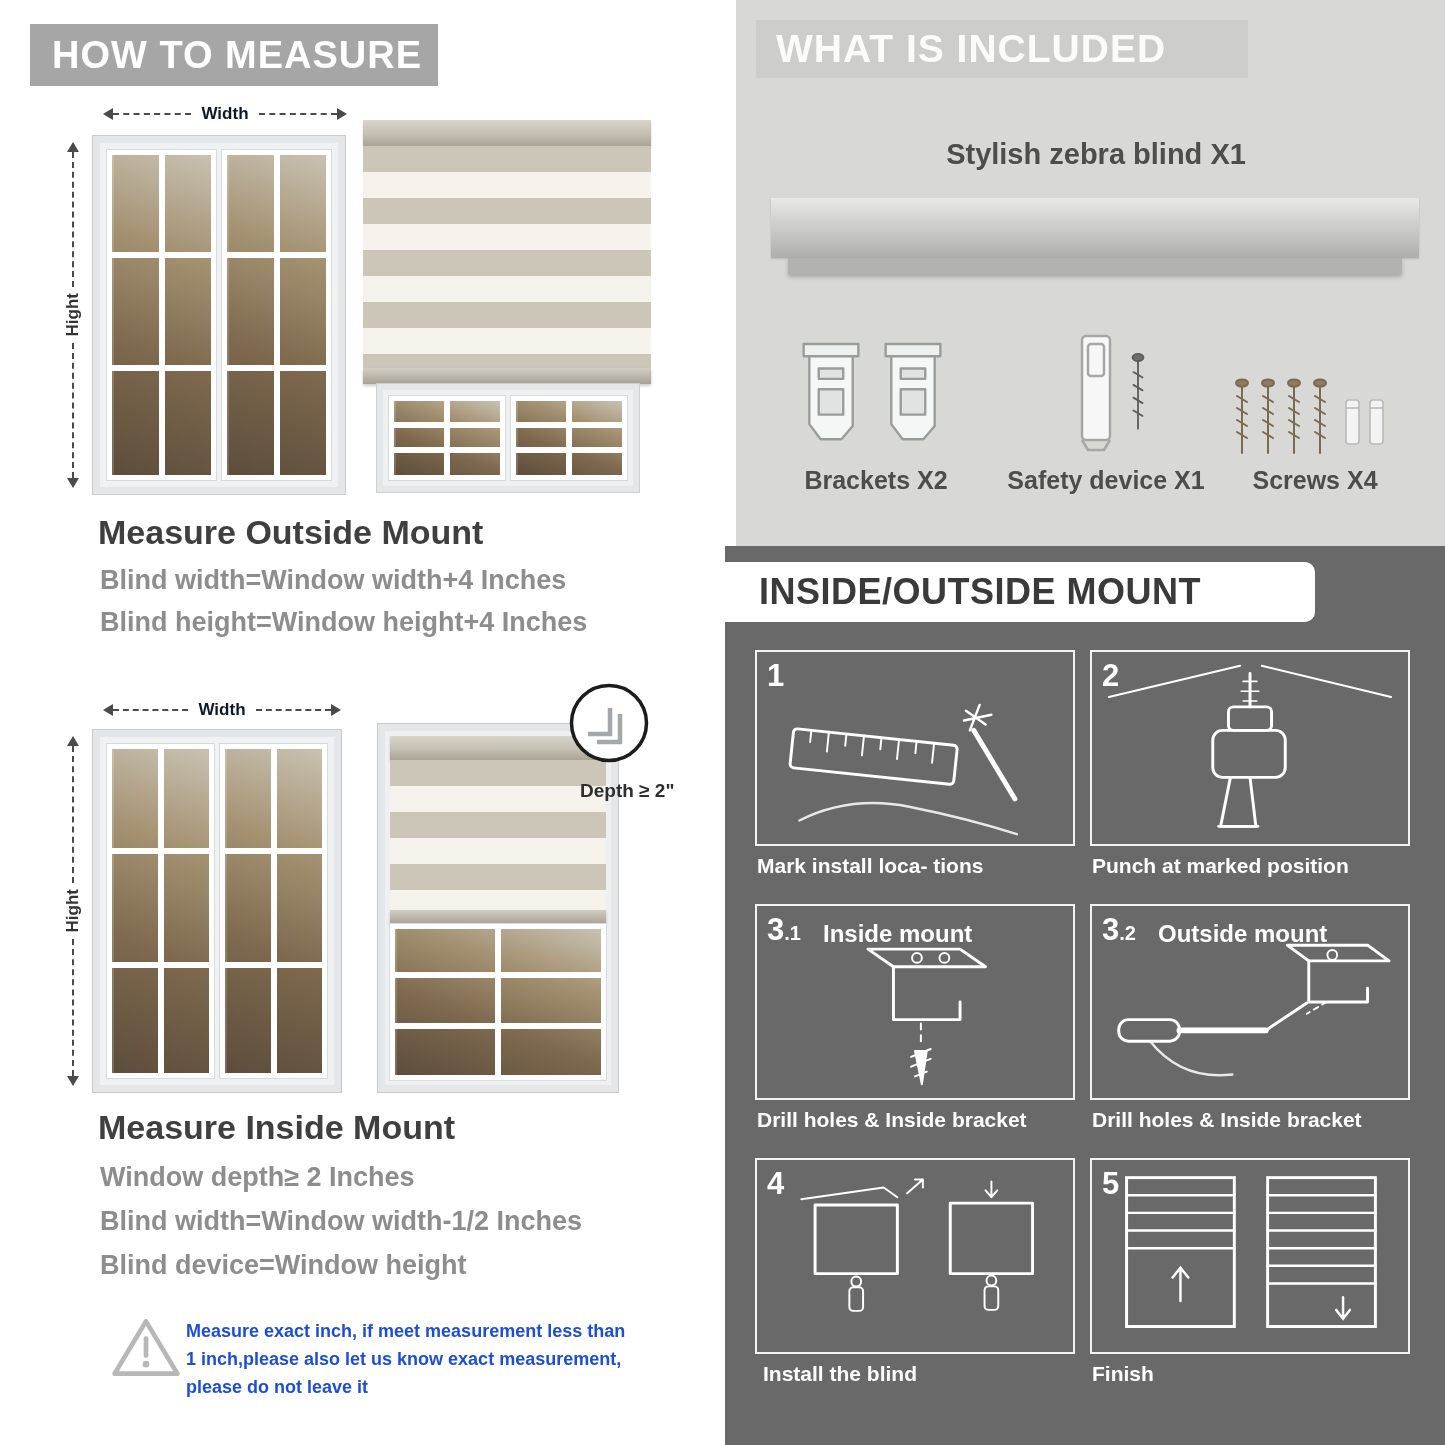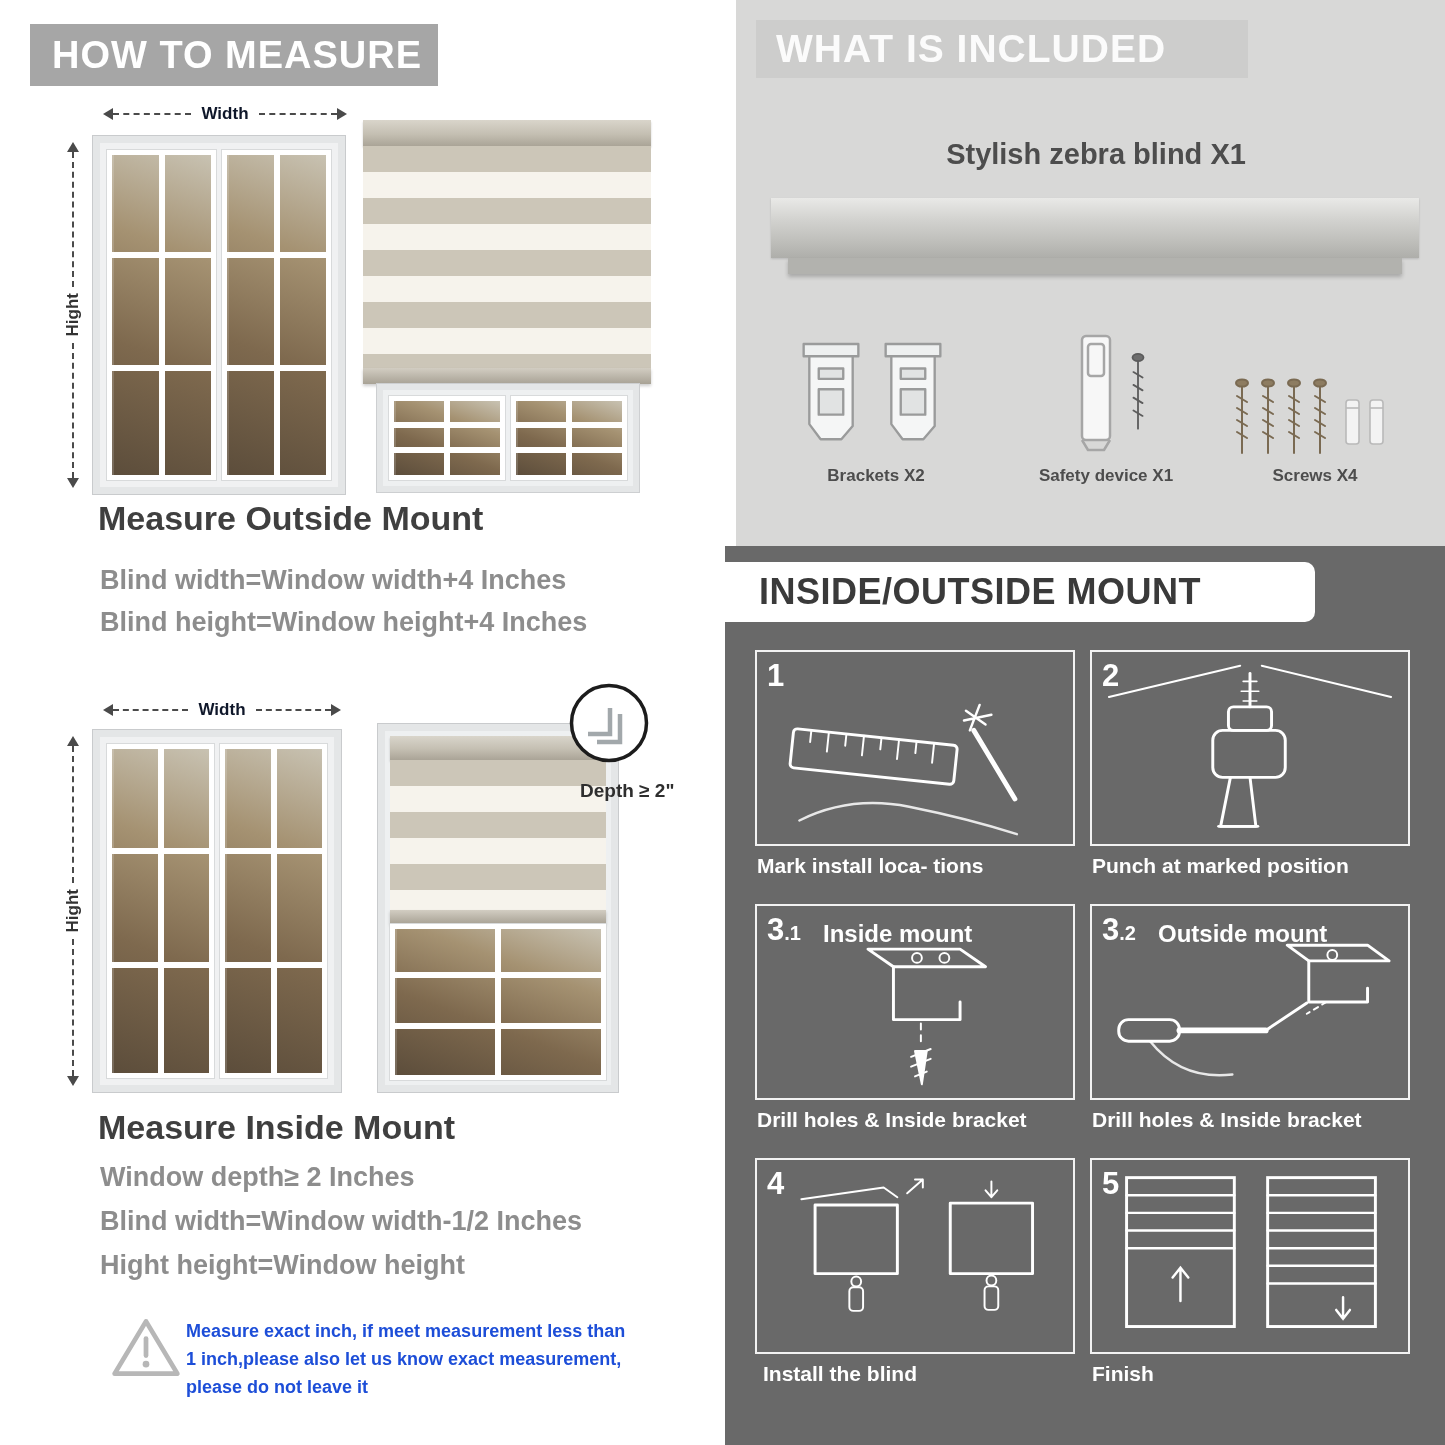--- a/index.html
+++ b/index.html
@@ -55,21 +55,21 @@
   .sec-included{position:absolute;left:736px;top:0;width:720px;height:546px;background:#d8d8d7}
   .banner-included{position:absolute;left:20px;top:20px;width:492px;height:58px;background:#cdcdcc;
     color:#fbfbfb;font-size:39px;font-weight:700;line-height:58px;padding-left:20px;letter-spacing:1px}
   .product-title{position:absolute;left:0;top:138px;width:100%;text-align:center;
     font-size:29px;font-weight:700;color:#4d4d4d}
   .cassette-bar{position:absolute;left:35px;top:198px;width:648px;height:60px;
     background:linear-gradient(180deg,#e9e9e7 0%,#d3d3d0 35%,#bdbdb9 75%,#aeaeaa 100%);
     box-shadow:0 1px 2px rgba(0,0,0,.15)}
   .cassette-lip{position:absolute;left:52px;top:258px;width:614px;height:16px;background:#b2b2ae;
     box-shadow:0 3px 4px rgba(0,0,0,.22)}
-  .inc-label{position:absolute;font-size:17px;font-weight:700;color:#4d4d4d;text-align:center}
+  .inc-label{position:absolute;font-size:25px;font-weight:700;color:#4d4d4d;text-align:center}
 
   
   .sec-mount{position:absolute;left:725px;top:546px;width:868px;height:899px;background:#696969}
   .banner-mount{position:absolute;left:0;top:16px;width:590px;height:60px;background:#fff;
     border-radius:0 10px 10px 0;color:#3a3a3a;font-size:36px;font-weight:800;line-height:60px;
     padding-left:34px;letter-spacing:.5px}
   .panel{position:absolute;width:320px;height:196px;border:2px solid #f2f2f2}
   .pnum{position:absolute;top:6px;left:10px;color:#fff;font-weight:700;font-size:31px}
   .pnum .sub{font-size:20px}
   .ptitle{position:absolute;top:14px;left:66px;color:#fff;font-weight:700;font-size:24px}
@@ -105,21 +105,21 @@
 <div class="abs" style="left:363px;top:120px;width:288px">
   <div class="cassette" style="height:26px"></div>
   <div class="stripes" style="height:222px"></div>
   <div class="rail" style="height:16px"></div>
 </div>
 <div class="partial-window" style="left:377px;top:384px;width:262px;height:108px">
   <div class="door"></div>
   <div class="door"></div>
 </div>
 
-<div class="h1" style="left:98px;top:499px">Measure Outside Mount</div>
+<div class="h1" style="left:98px;top:513px">Measure Outside Mount</div>
 <div class="grayline" style="left:100px;top:565px">Blind width=Window width+4 Inches</div>
 <div class="grayline" style="left:100px;top:607px">Blind height=Window height+4 Inches</div>
 
 <div class="h-arrow" style="left:103px;top:700px;width:238px">
   <span class="hhead left"></span>
   <span class="hline"></span>
   <span class="hlbl">Width</span>
   <span class="hline"></span>
   <span class="hhead right"></span>
 </div>
@@ -148,21 +148,21 @@
   <svg class="illus" viewBox="0 0 82 82">
     <circle cx="41" cy="41" r="37.5" fill="#fff" stroke="#1c1c1c" stroke-width="3.5"></circle>
     <path d="M20 52 H42 V26 M29 60 H52 V32" fill="none" stroke="#a2a8ab" stroke-width="4.5"></path>
   </svg>
 </div>
 <div class="depth-label" style="left:580px;top:780px">Depth ≥ 2"</div>
 
 <div class="h1" style="left:98px;top:1108px">Measure Inside Mount</div>
 <div class="grayline" style="left:100px;top:1162px">Window depth≥ 2 Inches</div>
 <div class="grayline" style="left:100px;top:1206px">Blind width=Window width-1/2 Inches</div>
-<div class="grayline" style="left:100px;top:1250px">Hight height=Window height</div>
+<div class="grayline" style="left:100px;top:1250px">Blind device=Window height</div>
 
 <div class="abs" style="left:108px;top:1314px;width:76px;height:68px">
   <svg class="illus" viewBox="0 0 80 70">
     <path d="M40 7 L73 62 H7 Z" fill="none" stroke="#b7b7b7" stroke-width="5" stroke-linejoin="round"></path>
     <path d="M40 25 v18" stroke="#b7b7b7" stroke-width="5" stroke-linecap="round"></path>
     <circle cx="40" cy="52" r="3.5" fill="#b7b7b7"></circle>
   </svg>
 </div>
 <div class="warn-text" style="left:186px;top:1318px">Measure exact inch, if meet measurement less than 1 inch,please also let us know exact measurement, please do not leave it</div>
 

